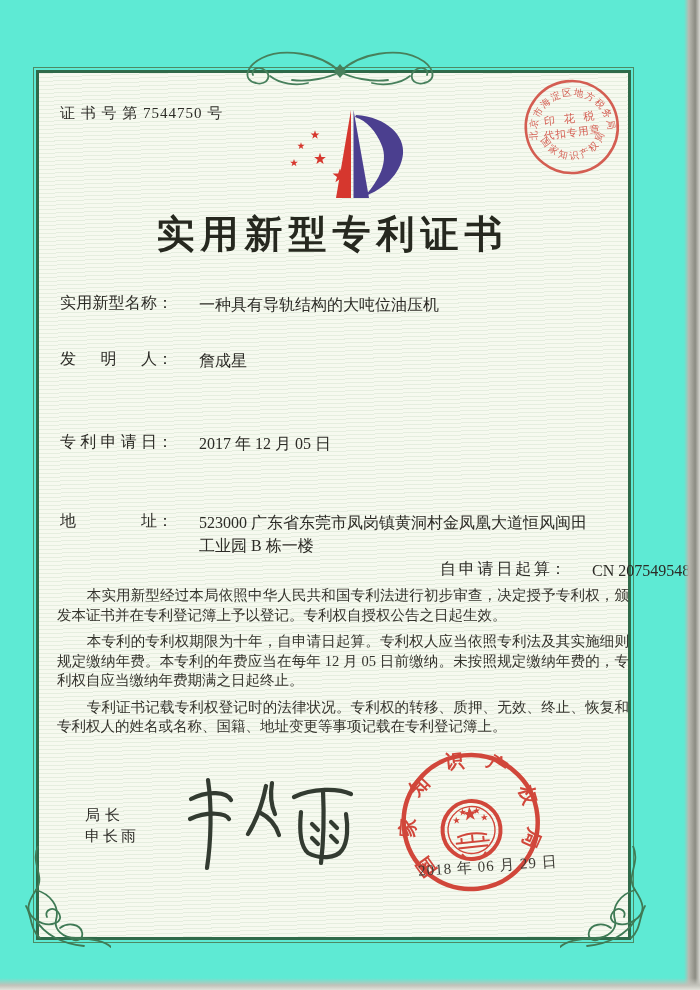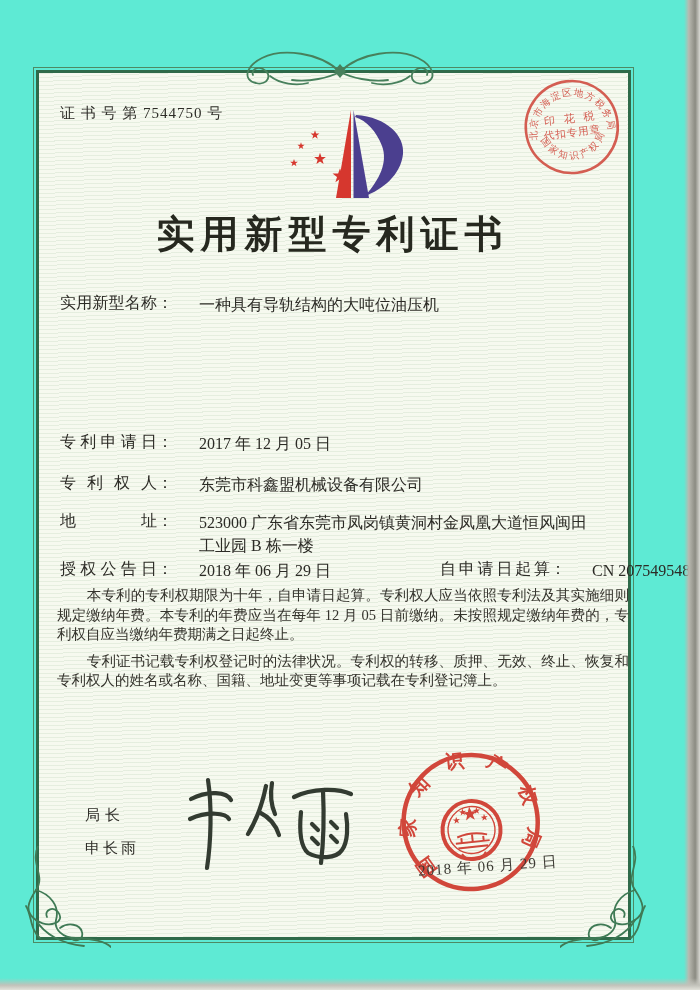--- a/index.html
+++ b/index.html
@@ -31,21 +31,21 @@
   .flabel{display:inline-block;width:97px;text-align:justify;text-align-last:justify;vertical-align:top;}
   .fcolon{display:inline-block;vertical-align:top;}
   .fvalue{display:inline-block;margin-left:22px;vertical-align:top;max-width:450px;white-space:pre-line;line-height:23px;}
   .row-grant-no{position:absolute;left:380px;top:0;white-space:nowrap;}
   .row-grant-no .flabel{width:110px;}
   
   .body-text{position:absolute;left:57px;top:586px;width:572px;}
   .body-text p{margin:0 0 7px 0;text-indent:2.05em;font-size:14.5px;line-height:19.5px;text-align:justify;color:#34332c;}
   
   .director{position:absolute;left:85px;top:806px;font-size:15px;letter-spacing:5px;color:#2d2c27;}
-  .director .name{margin-top:14px;letter-spacing:3px;text-align:right;}
+  .director .name{margin-top:2px;letter-spacing:3px;text-align:right;}
   .signature-svg{position:absolute;left:178px;top:766px;}
   
   .tax-stamp{position:absolute;left:520px;top:77px;transform:rotate(-7deg);opacity:0.85;}
   .gov-seal{position:absolute;left:396px;top:750px;transform:rotate(-6deg);opacity:0.93;}
   .seal-date{position:absolute;left:404px;top:857px;width:168px;text-align:center;
     font-size:15px;color:#3c3a33;transform:rotate(-4deg);letter-spacing:1px;}
   .footer{position:absolute;left:33px;top:911px;width:599px;text-align:center;font-size:13px;letter-spacing:1px;color:#2e2d28;}
   
   .ornament-top{position:absolute;left:220px;top:42px;}
   .ornament-bl{position:absolute;left:16px;top:846px;}
@@ -124,45 +124,42 @@
         <textPath href="#taxBottom" startOffset="50%" text-anchor="middle">国家知识产权局</textPath>
       </text>
     </svg>
 
     <div class="title">实用新型专利证书</div>
 
     <div class="field-row" style="top:293px">
       <span class="flabel">实用新型名称</span><span class="fcolon">：</span>
       <span class="fvalue">一种具有导轨结构的大吨位油压机</span>
     </div>
+    <div class="field-row" style="top:349px">
+      <span class="flabel">发明人</span><span class="fcolon">：</span>
+      <span class="fvalue">詹成星</span>
+    </div>
     <div class="field-row" style="top:432px">
       <span class="flabel">专利申请日</span><span class="fcolon">：</span>
       <span class="fvalue">2017 年 12 月 05 日</span>
-    </div>
-    <div class="field-row" style="top:473px">
-      <span class="flabel">专利权人</span><span class="fcolon">：</span>
-      <span class="fvalue">东莞市科鑫盟机械设备有限公司</span>
     </div>
     <div class="field-row" style="top:511px">
       <span class="flabel">地址</span><span class="fcolon">：</span>
       <span class="fvalue">523000 广东省东莞市凤岗镇黄洞村金凤凰大道恒风闽田
 工业园 B 栋一楼</span>
     </div>
     <div class="field-row" style="top:559px;width:572px">
-      <span>
-        <span class="flabel">授权公告日</span><span class="fcolon">：</span>
-        <span class="fvalue">2018 年 06 月 29 日</span>
-      </span>
       <span class="row-grant-no">
         <span class="flabel">自申请日起算</span><span class="fcolon">：</span>
         <span class="fvalue">CN 207549548 U</span>
       </span>
     </div>
 
     <div class="body-text">
+      <p>本实用新型经过本局依照中华人民共和国专利法进行初步审查，决定授予专利权，颁发本证书并在专利登记簿上予以登记。专利权自授权公告之日起生效。</p>
       <p>本专利的专利权期限为十年，自申请日起算。专利权人应当依照专利法及其实施细则规定缴纳年费。本专利的年费应当在每年 12 月 05 日前缴纳。未按照规定缴纳年费的，专利权自应当缴纳年费期满之日起终止。</p>
       <p>专利证书记载专利权登记时的法律状况。专利权的转移、质押、无效、终止、恢复和专利权人的姓名或名称、国籍、地址变更等事项记载在专利登记簿上。</p>
     </div>
 
     <div class="director">
       <div>局长</div>
       <div class="name">申长雨</div>
     </div>
     <svg class="signature-svg" width="178" height="112" viewBox="0 0 178 112">
       <g stroke="#333b31" stroke-width="4.2" fill="none" stroke-linecap="round" stroke-linejoin="round">

